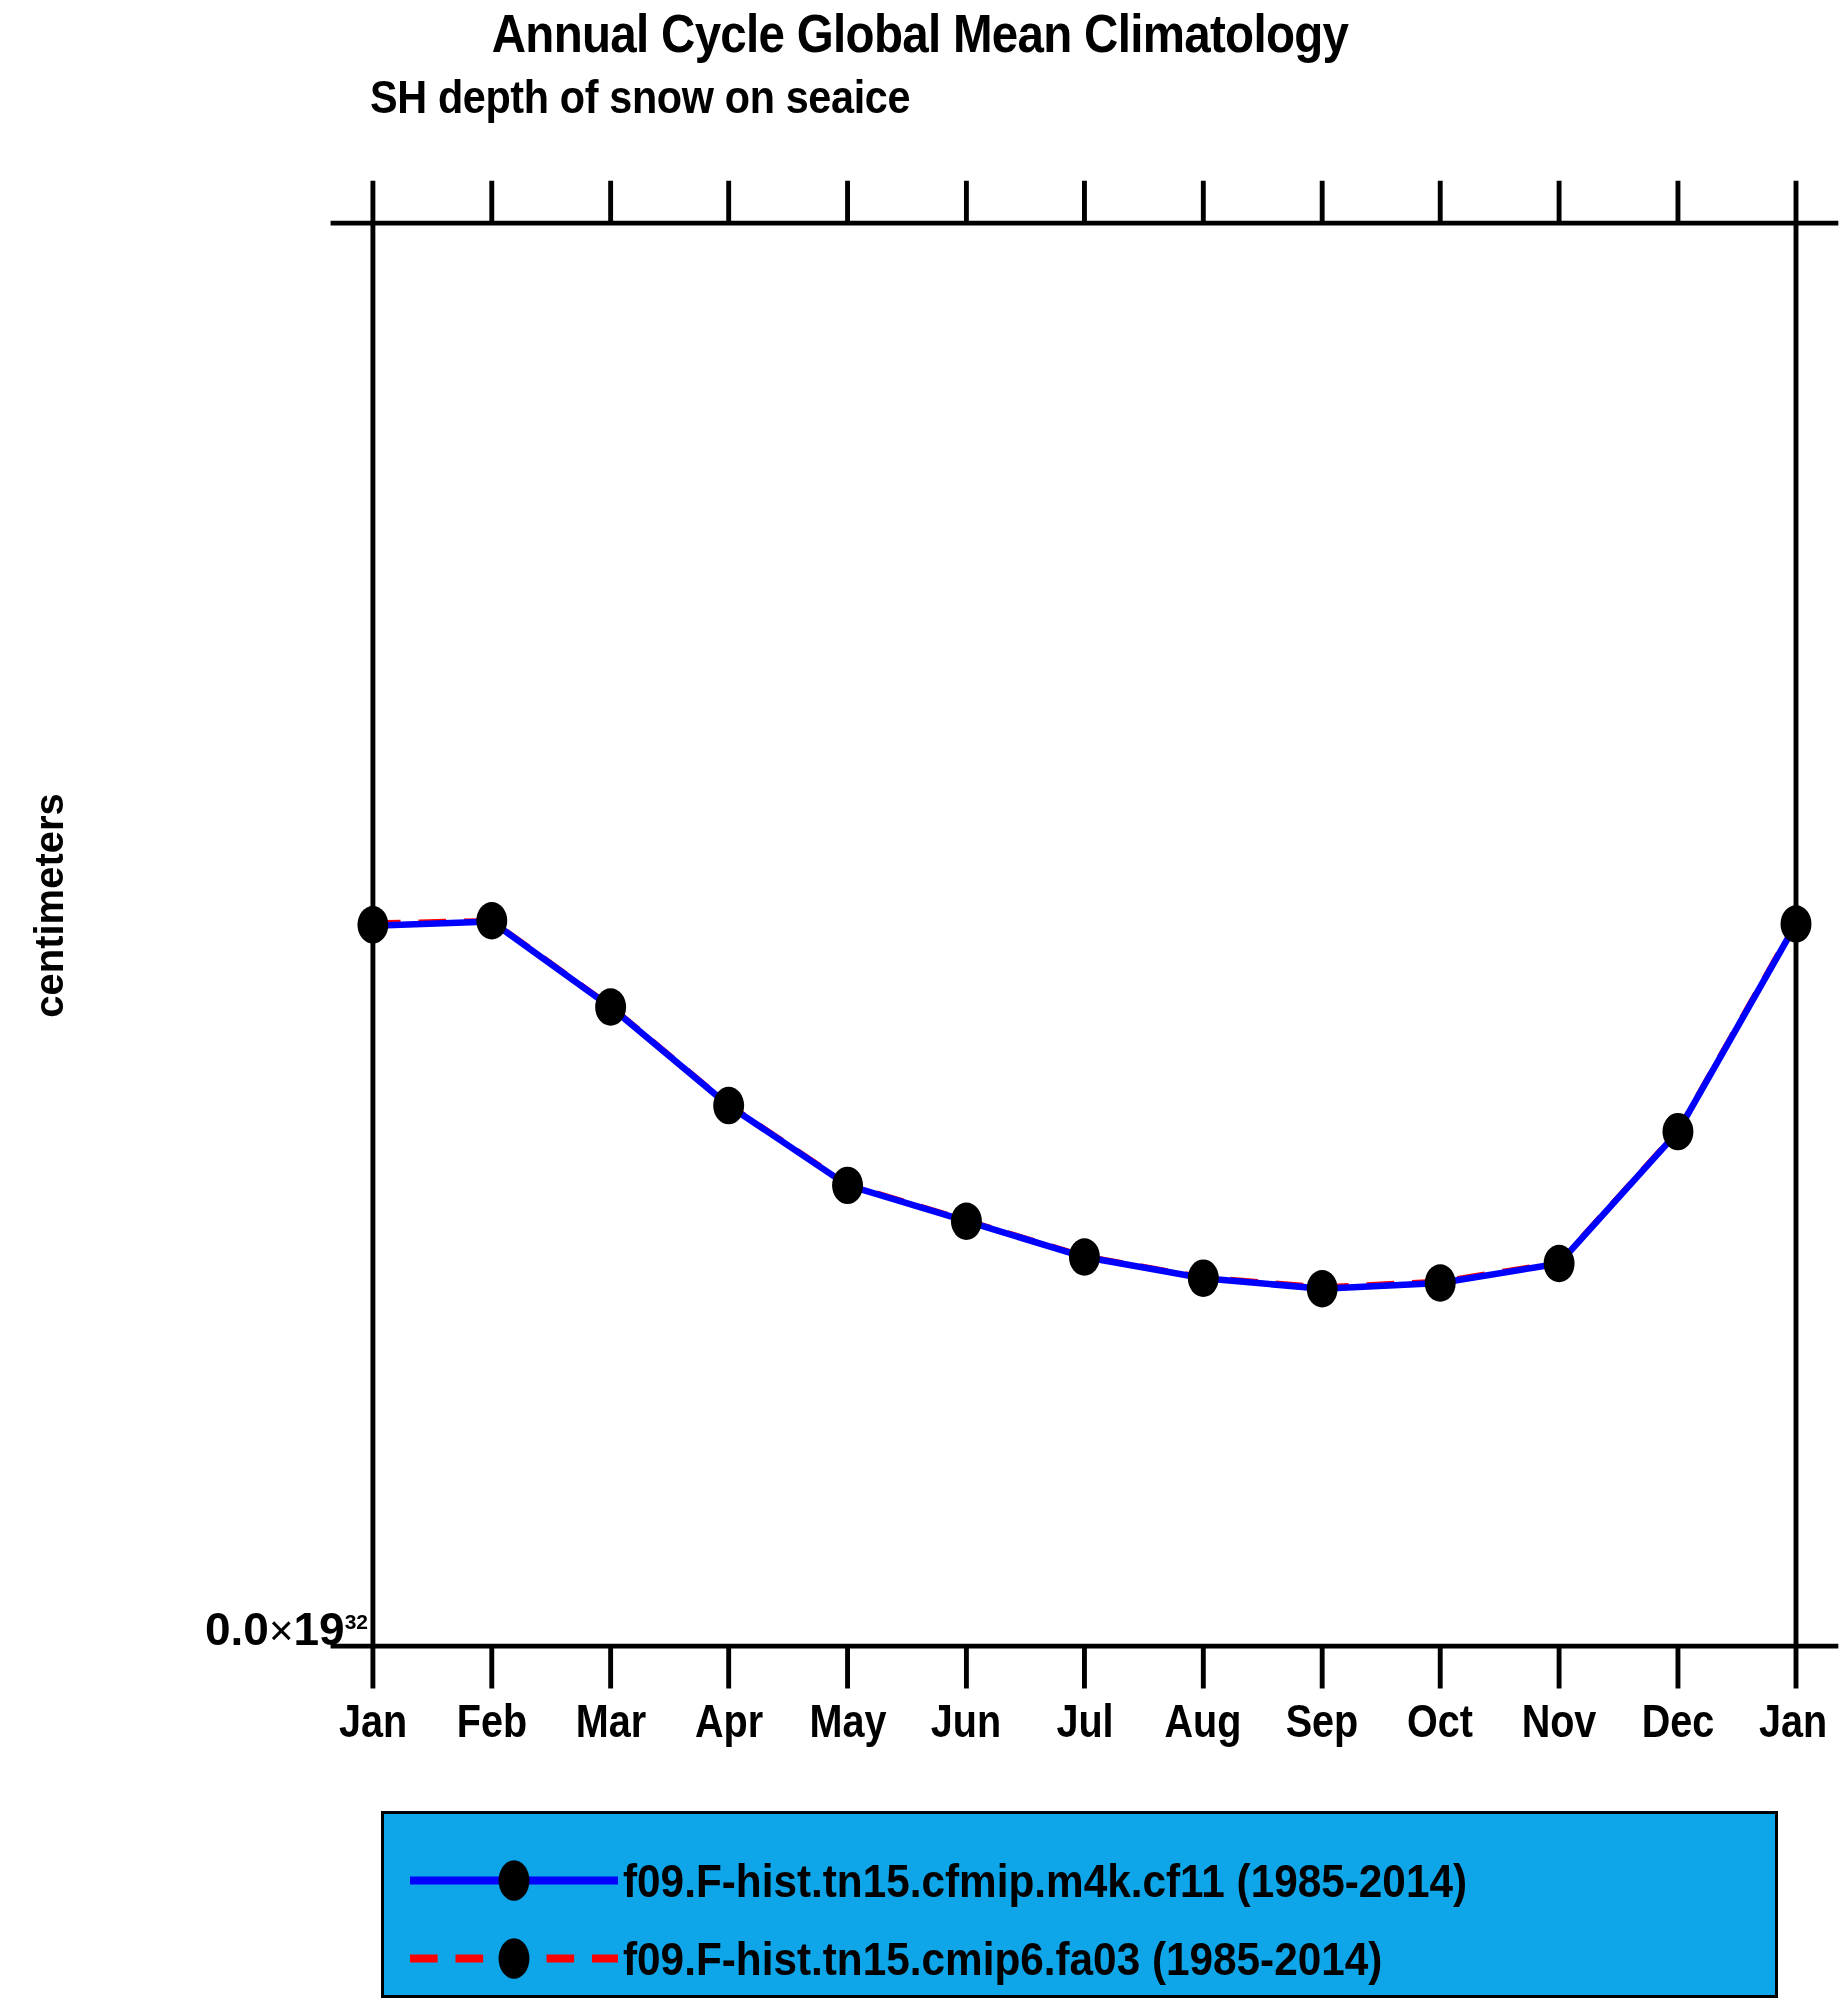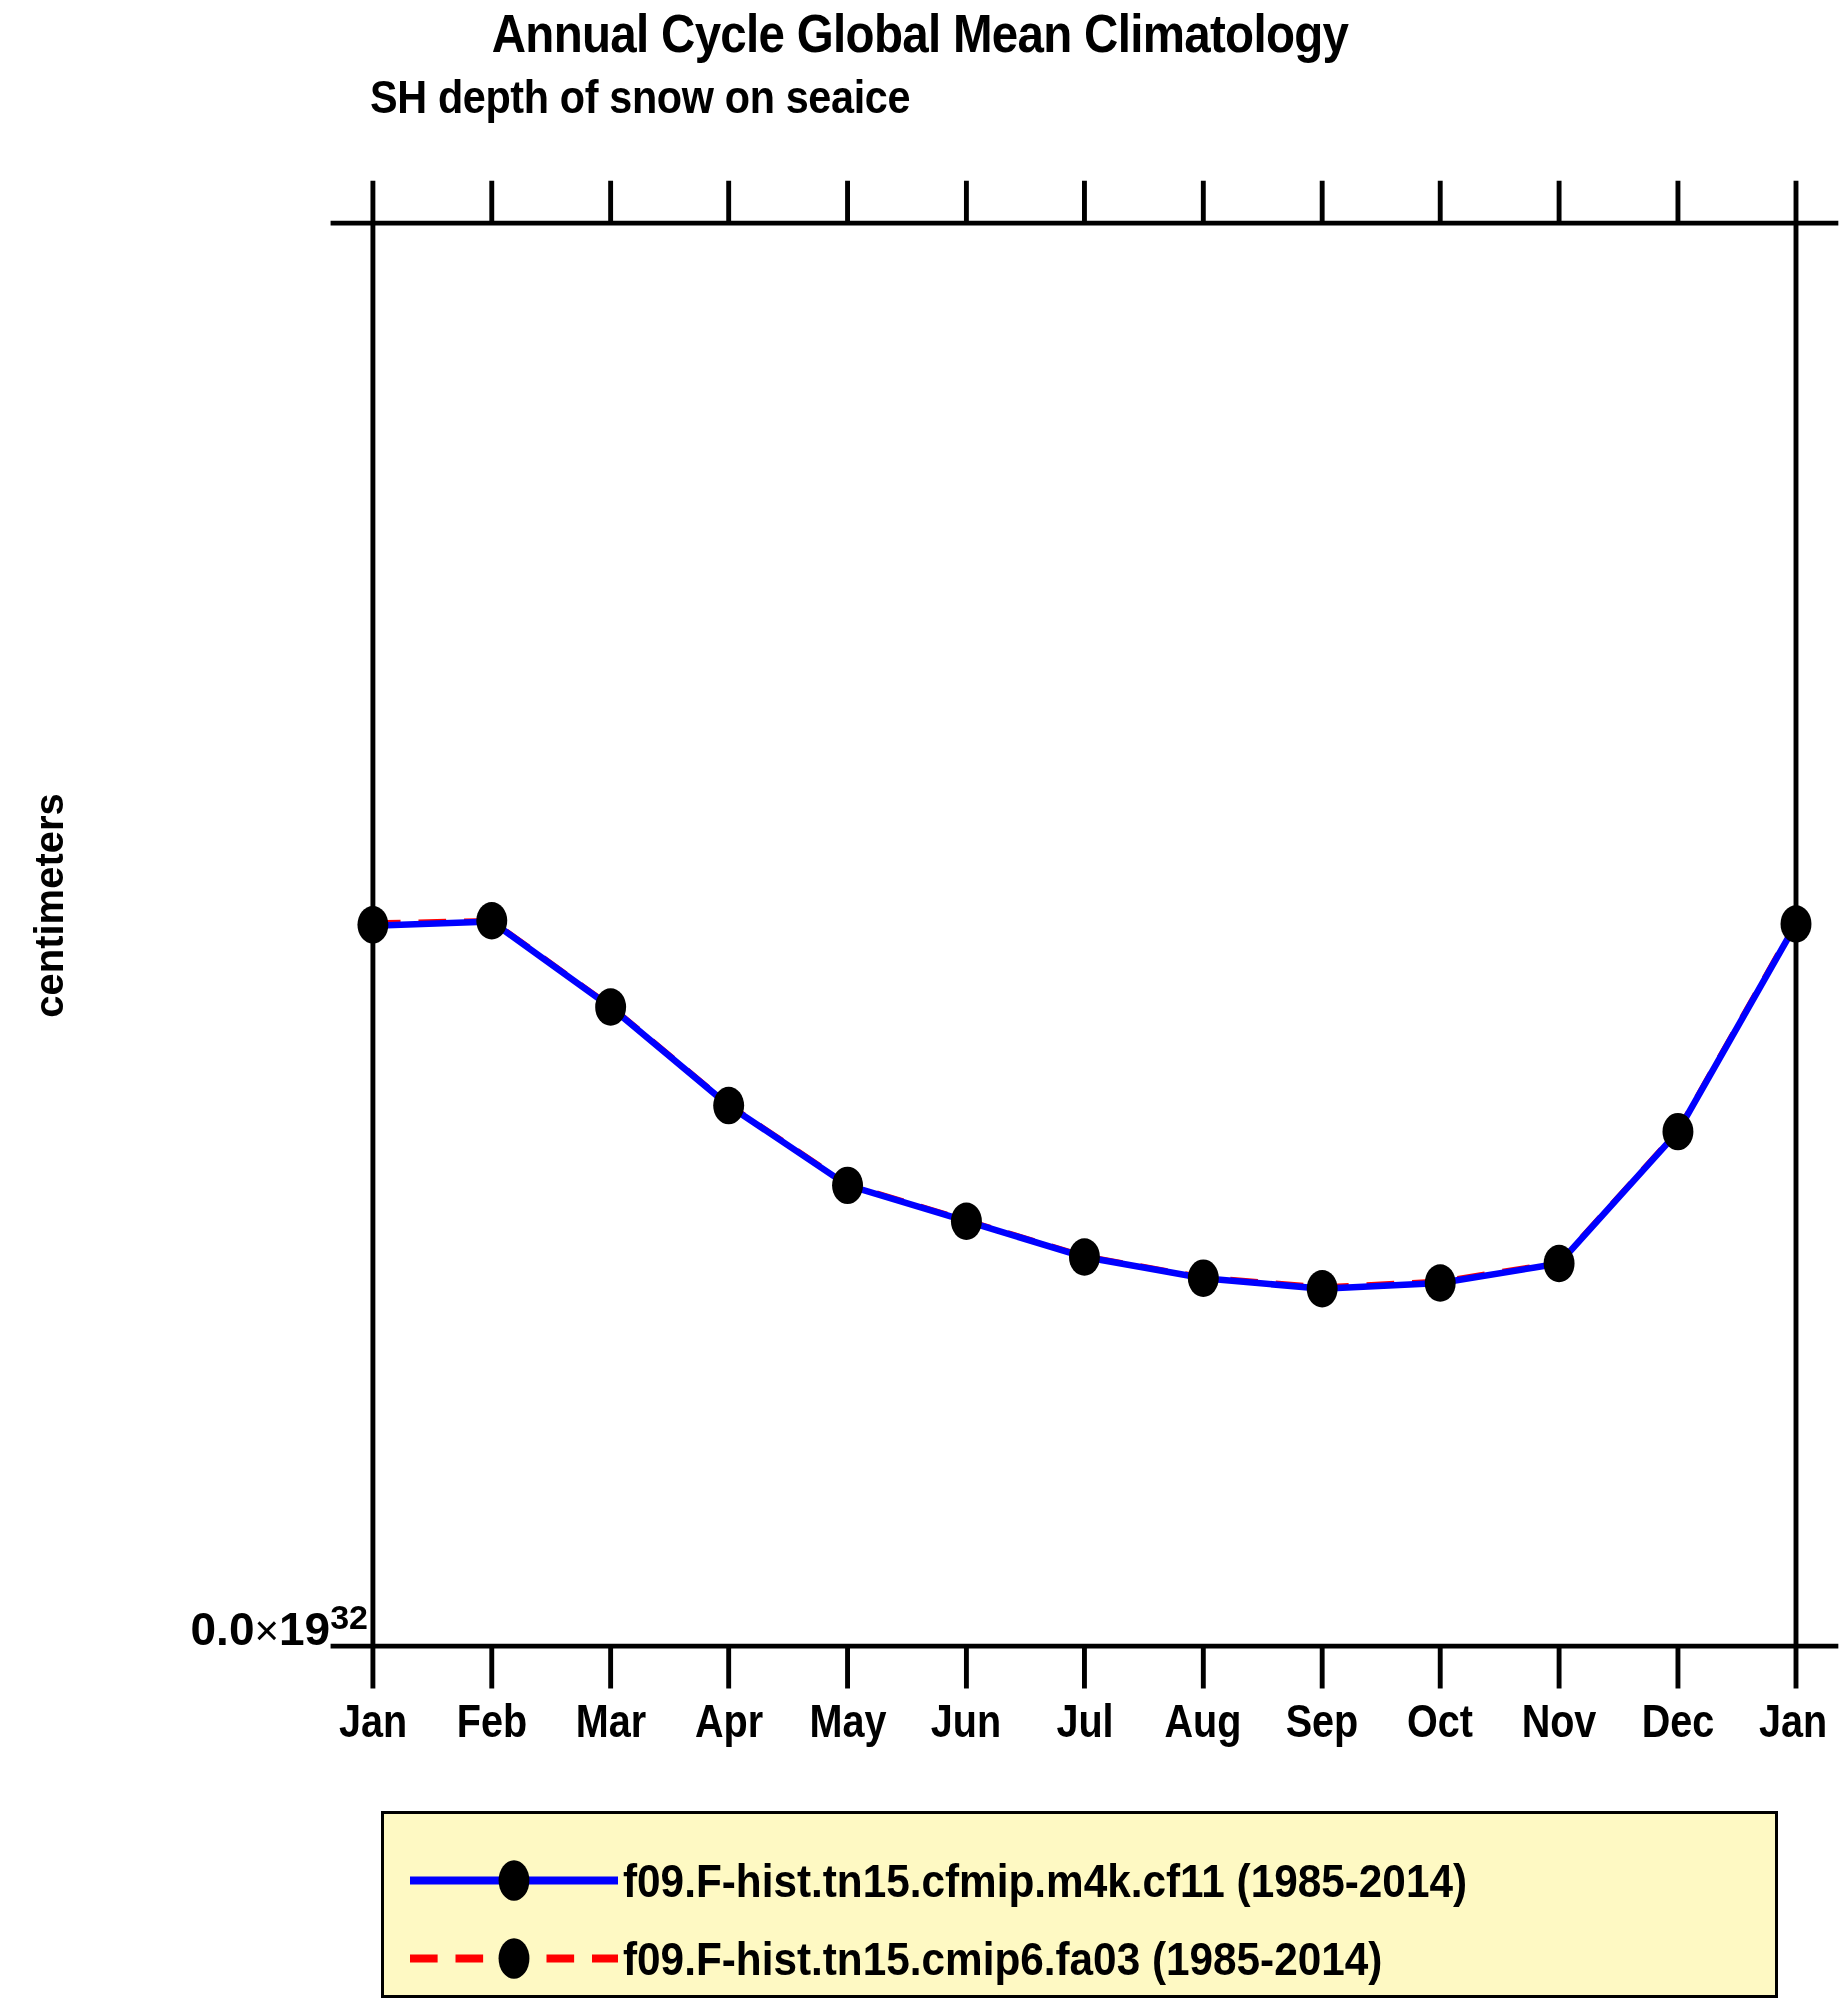--- a/index.html
+++ b/index.html
@@ -66,21 +66,21 @@
     position: absolute;
     right: 1472px;
     top: 1602px;
     font-family: "Liberation Sans", sans-serif;
     font-weight: bold;
     font-size: 46px;
     color: #000000;
     white-space: nowrap;
   }
   #y-tick-label .expo {
-    font-size: 34px;
+    font-size: 21px;
     vertical-align: super;
     line-height: 0;
   }
   #y-tick-label .times {
     font-weight: normal;
     font-size: 42px;
   }
 
   
   #plot-svg {
@@ -104,21 +104,21 @@
 
   
   #legend-box {
     position: absolute;
     left: 381px;
     top: 1811px;
     width: 1397px;
     height: 187px;
     border: 3.3px solid #000000;
     box-sizing: border-box;
-    background: #fef9c3;
+    background: #0ea5e9;
   }
   .legend-row {
     position: absolute;
     left: 0;
     width: 100%;
     height: 65px;
   }
   .legend-row.row0 { top: 34px; }
   .legend-row.row1 { top: 112px; }
   .legend-sample {

